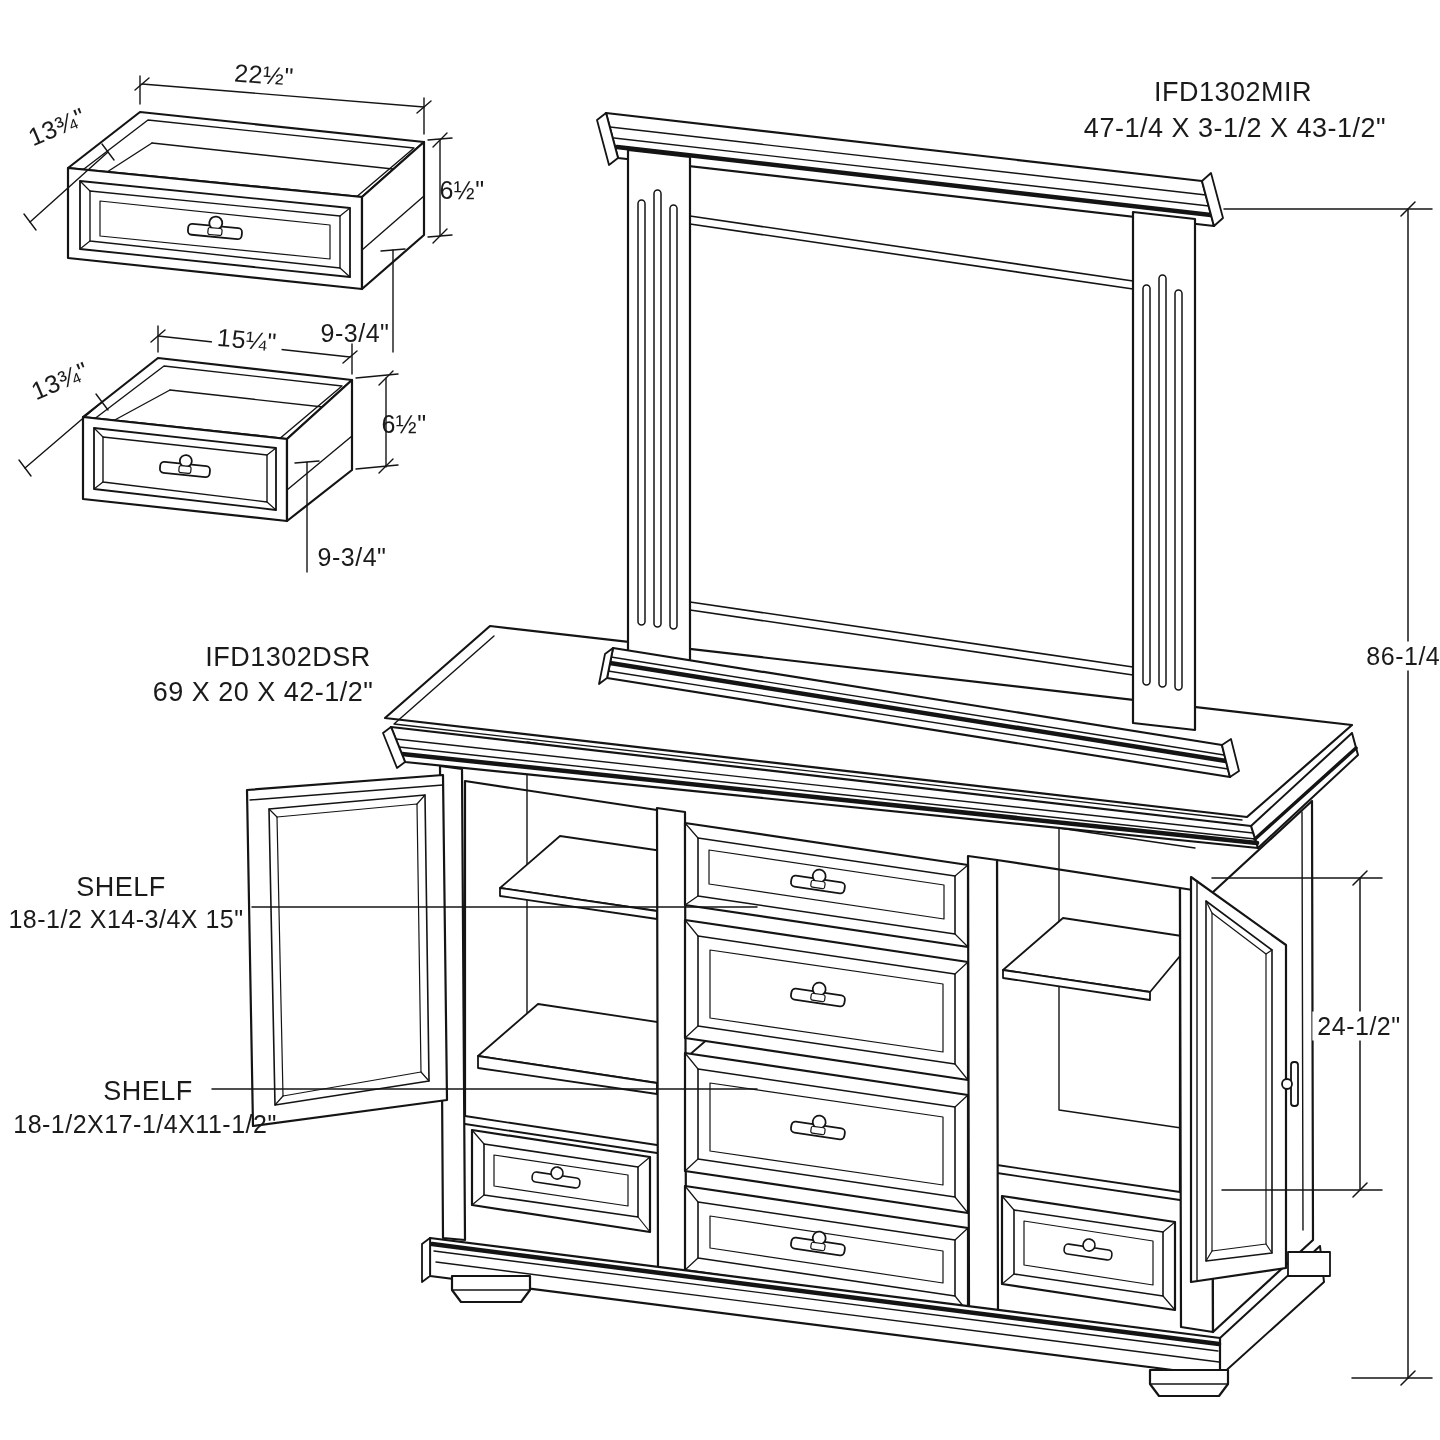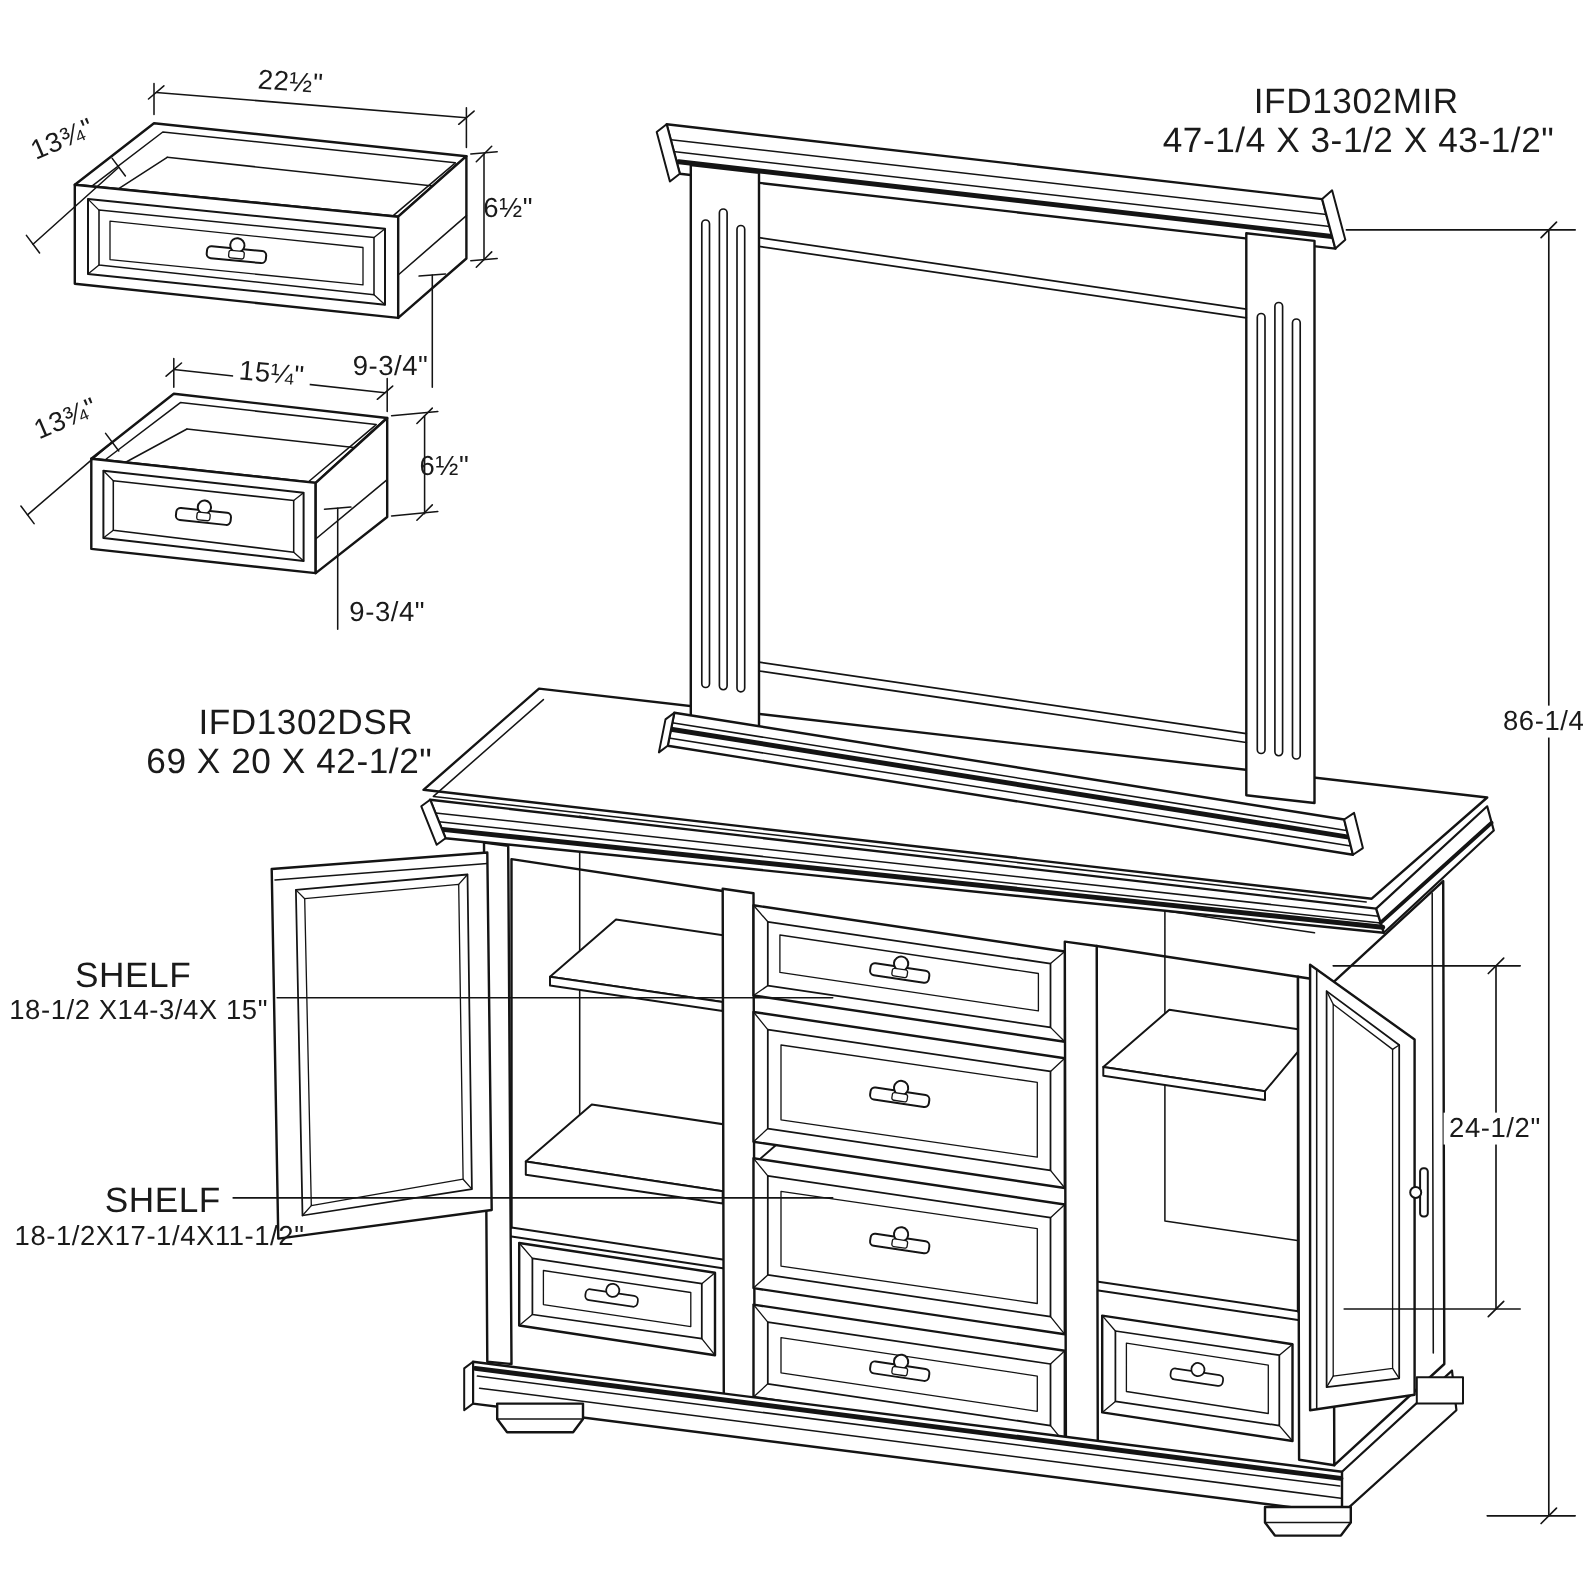--- a/index.html
+++ b/index.html
@@ -1,21 +1,21 @@
 <!DOCTYPE html>
 <html><head>
 <meta charset="utf-8">
 <style>
   html,body{margin:0;padding:0;background:#fff;}
   #stage{position:relative;width:1440px;height:1440px;background:#fff;overflow:hidden;
          font-family:"Liberation Sans","DejaVu Sans",sans-serif;color:#111;}
   svg{position:absolute;left:0;top:0;}
   .lbl{position:absolute;transform:translate(-50%,-50%);white-space:nowrap;
        font-size:25px;color:#1a1a1a;letter-spacing:0.5px;}
-  .lbl.big{font-size:32px;text-align:right;}
+  .lbl.big{font-size:27px;text-align:right;}
   .lbl.bg{background:#fff;padding:0 5px;}
   .r4{transform:translate(-50%,-50%) rotate(4deg);}
   .r5{transform:translate(-50%,-50%) rotate(5deg);}
   .rm23{transform:translate(-50%,-50%) rotate(-23deg);}
 </style>
 </head>
 <body>
 
 <div id="stage">
 
@@ -282,21 +282,21 @@
 <div class="lbl" style="left:355px;top:333px;">9-3/4"</div>
 
 <div class="lbl bg r5" style="left:247px;top:340px;">15¼"</div>
 <div class="lbl rm23" style="left:60px;top:381px;">13¾"</div>
 <div class="lbl" style="left:404px;top:424px;">6½"</div>
 <div class="lbl" style="left:352px;top:557px;">9-3/4"</div>
 
 <div class="lbl big" style="left:1233px;top:92px;">IFD1302MIR</div>
 <div class="lbl big" style="left:1235px;top:128px;">47-1/4 X 3-1/2 X 43-1/2"</div>
 
-<div class="lbl big" style="left:278px;top:657px;">IFD1302DSR</div>
+<div class="lbl big" style="left:288px;top:657px;">IFD1302DSR</div>
 <div class="lbl big" style="left:263px;top:692px;">69 X 20 X 42-1/2"</div>
 
 <div class="lbl big" style="left:121px;top:887px;">SHELF</div>
 <div class="lbl" style="left:126px;top:919px;">18-1/2 X14-3/4X 15"</div>
 <div class="lbl big" style="left:148px;top:1091px;">SHELF</div>
 <div class="lbl" style="left:145px;top:1124px;">18-1/2X17-1/4X11-1/2"</div>
 
 <div class="lbl bg" style="left:1408px;top:656px;">86-1/4"</div>
 <div class="lbl bg" style="left:1359px;top:1026px;">24-1/2"</div>
 

